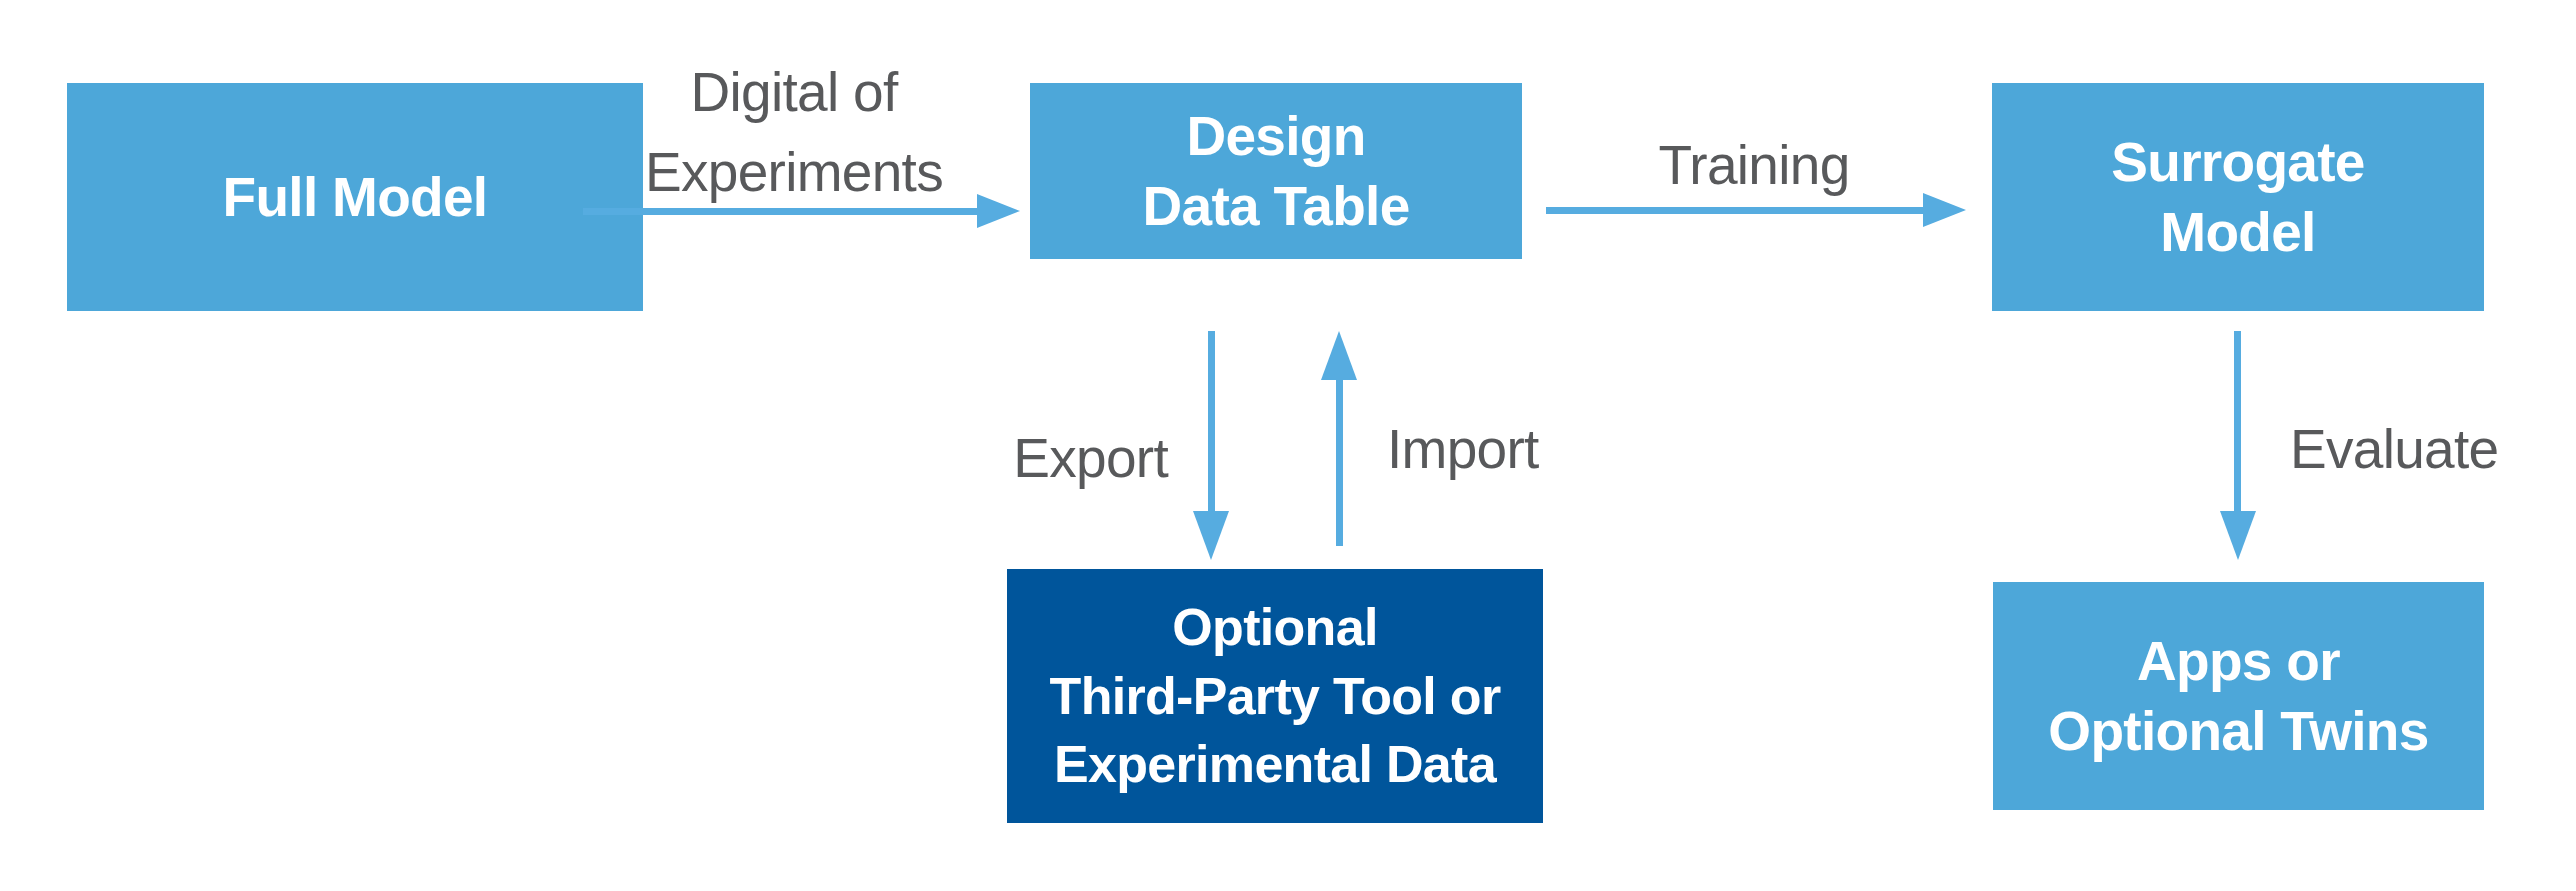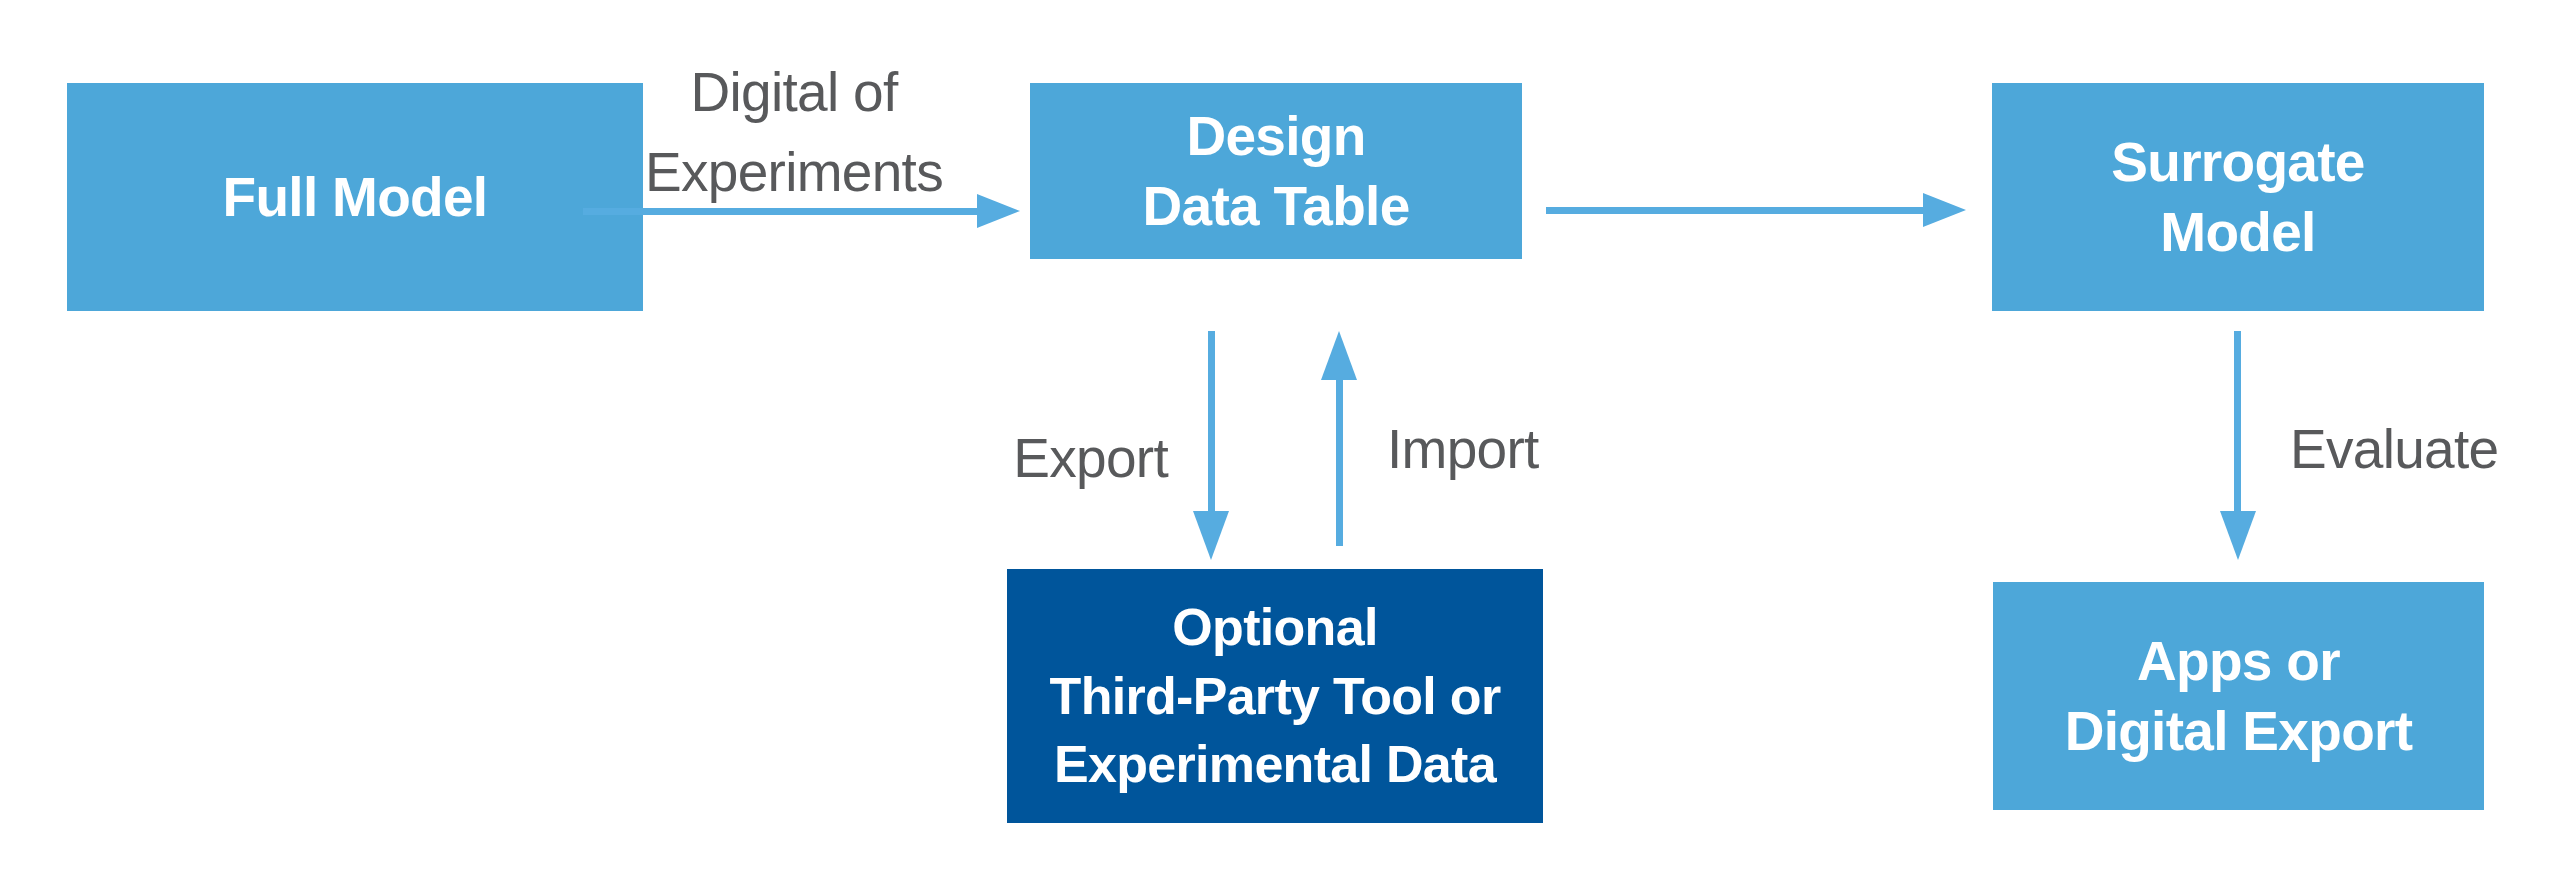--- a/index.html
+++ b/index.html
@@ -102,34 +102,35 @@
 Experimental Data</span>
   </div>
 
   <div class="node" id="n-surrogate">
     <span class="node-label">Surrogate
 Model</span>
   </div>
 
   <div class="node" id="n-apps">
     <span class="node-label">Apps or
-Digital Export</span>
+Optional Twins</span>
   </div>
 
   <div>
     <div class="shaft-h" style="left:583px;top:208px;width:396px;"></div>
     <div class="head-right" style="left:977px;top:194px;"></div>
   </div>
   <div class="edge-label center" id="l-doe">Digital of
 Experiments</div>
 
   <div>
     <div class="shaft-h" style="left:1546px;top:207px;width:377px;"></div>
     <div class="head-right" style="left:1923px;top:193px;"></div>
   </div>
+  <div class="edge-label center" id="l-training">Training</div>
 
   <div>
     <div class="shaft-v" style="left:1208px;top:331px;height:182px;"></div>
     <div class="head-down" style="left:1193px;top:511px;"></div>
   </div>
   <div class="edge-label right" id="l-export">Export</div>
 
   <div>
     <div class="head-up" style="left:1321px;top:331px;"></div>
     <div class="shaft-v" style="left:1336px;top:378px;height:168px;"></div>

